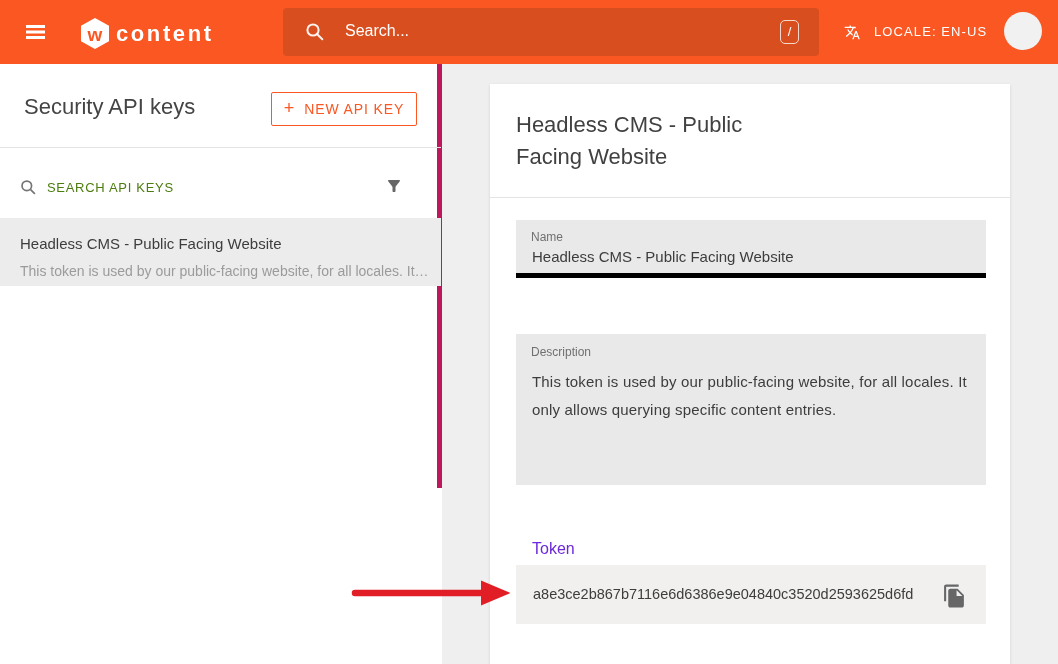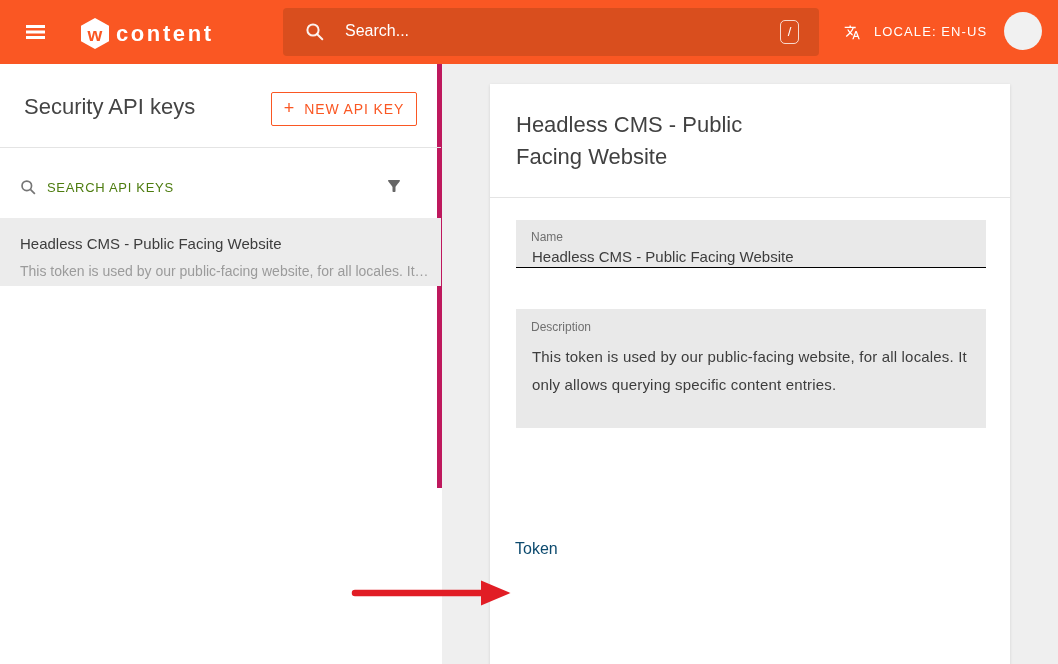--- a/index.html
+++ b/index.html
@@ -32,27 +32,27 @@
 .lp-item{position:absolute;left:0;top:154px;width:441px;height:68px;background:#ececec}
 .lp-item-title{position:absolute;left:20px;top:17px;font-size:15px;color:#3d3d3d}
 .lp-item-desc{position:absolute;left:20px;top:45px;font-size:14px;color:#9b9b9b}
 
 
 .right{position:absolute;left:442px;top:64px;width:616px;height:600px;background:#efefef}
 .card{position:absolute;left:48px;top:20px;width:520px;height:620px;background:#fff;box-shadow:0 1px 3px rgba(0,0,0,.12)}
 .card-title{position:absolute;left:26px;top:25px;font-size:22px;line-height:32px;color:#414141}
 .card-div{position:absolute;left:0;top:113px;width:520px;height:1px;background:#e4e4e4}
 .field{position:absolute;left:26px;width:470px;background:#e9e9e9}
-.f-name{top:136px;height:48px;border-bottom:1px solid #000000}
-.f-desc{top:225px;height:119px}
+.f-name{top:136px;height:58px;border-bottom:5px solid #000000}
+.f-desc{top:250px;height:151px}
 .f-label{position:absolute;left:15px;top:10px;font-size:12px;color:#707070}
 .f-value{position:absolute;left:16px;top:28px;font-size:15px;color:#3d3d3d}
 .f-desc .f-label{top:11px}
 .f-desc .f-value{top:34px;line-height:28px;width:460px;letter-spacing:.18px}
-.token-label{position:absolute;left:25px;top:456px;font-size:16px;color:#0c4a6e}
+.token-label{position:absolute;left:42px;top:456px;font-size:16px;color:#6d28d9}
 .token-box{position:absolute;left:26px;top:481px;width:470px;height:59px;background:#f1f0ef}
 .token-text{position:absolute;left:17px;top:21px;font-size:14.5px;color:#3d3d3d}
 .copyicon{position:absolute;left:426px;top:17px}
 
 
 .arrow{position:absolute;left:350px;top:578px;z-index:10}
 </style>
 </head>
 <body>
 <div id="app">
@@ -110,20 +110,26 @@
       <div class="card-div"></div>
       <div class="field f-name">
         <div class="f-label">Name</div>
         <div class="f-value">Headless CMS - Public Facing Website</div>
       </div>
       <div class="field f-desc">
         <div class="f-label">Description</div>
         <div class="f-value">This token is used by our public-facing website, for all locales. It<br>only allows querying specific content entries.</div>
       </div>
       <div class="token-label">Token</div>
+      <div class="token-box">
+        <div class="token-text">a8e3ce2b867b7116e6d6386e9e04840c3520d2593625d6fd</div>
+        <svg class="copyicon" width="25" height="28" viewBox="0 0 24 24">
+          <path fill="#666" d="M16 1H4c-1.1 0-2 .9-2 2v14h2V3h12V1zm-1 4l6 6v10c0 1.1-.9 2-2 2H7.99C6.89 23 6 22.1 6 21l.01-14c0-1.1.89-2 1.99-2H15zm-1 7h5.5L14 6.5V12z"></path>
+        </svg>
+      </div>
     </div>
   </div>
 
   <svg class="arrow" width="162" height="30" viewBox="0 0 162 30">
     <line x1="5" y1="15" x2="133" y2="15" stroke="#e11d25" stroke-width="6.5" stroke-linecap="round"></line>
     <polygon points="131,2.5 160.5,15 131,27.5" fill="#e11d25"></polygon>
   </svg>
 </div>
 
 </body></html>

